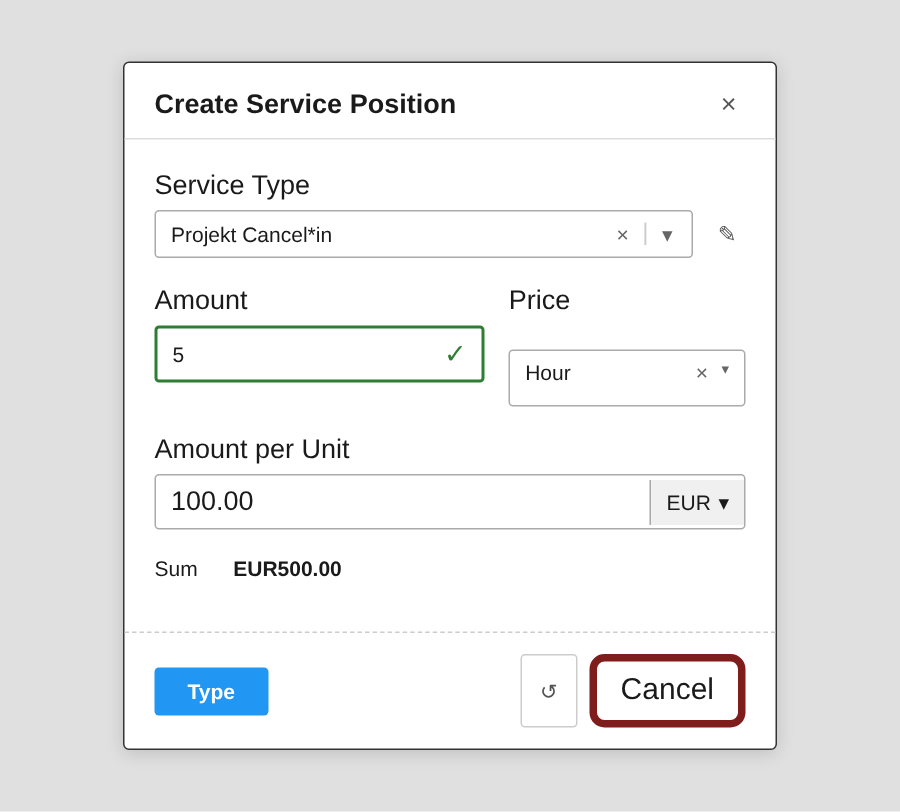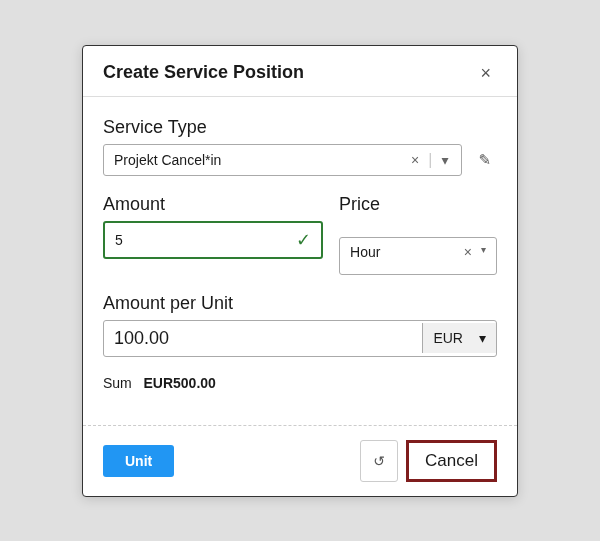--- a/index.html
+++ b/index.html
@@ -184,21 +184,21 @@
       outline: none;
       font-size: 18px;
       color: #1a1a1a;
       padding: 7px 10px;
       background: transparent;
     }
 
     .currency-select {
       display: flex;
       align-items: flex-end;
-      gap: 16px;
+      gap: 5px;
       padding: 7px 10px;
       background: #f0f0f0;
       border-left: 1px solid #aaa;
       font-size: 14px;
       color: #1a1a1a;
       cursor: pointer;
     }
 
     .sum-row {
       margin-bottom: 18px;
@@ -206,20 +206,21 @@
       color: #1a1a1a;
     }
 
     .sum-label {
       font-weight: 400;
       text-align: center;
     }
 
     .sum-value {
       font-weight: 700;
+      margin-left: 12px;
     }
 
     .dialog-footer {
       border-top: 1px dashed #ccc;
       padding: 14px 20px;
       display: flex;
       align-items: center;
       justify-content: space-between;
     }
 
@@ -244,24 +245,24 @@
       border: 1px solid #ccc;
       border-radius: 3px;
       padding: 8px 12px;
       font-size: 14px;
       cursor: pointer;
       color: #555;
     }
 
     .cancel-btn {
       background: #fff;
-      border: 3px solid #7f1d1d;
-      border-radius: 0;
+      border: 5px solid #7f1d1d;
+      border-radius: 10px;
       padding: 8px 16px;
-      font-size: 17px;
+      font-size: 20px;
       cursor: pointer;
       color: #1a1a1a;
     }
 
     .chevron-down {
       font-size: 10px;
       color: #666;
     }
   </style>
 </head>
@@ -326,20 +327,20 @@
 
     <div class="sum-row">
       <span class="sum-label">Sum</span>
       <span>&nbsp;</span>
       <span class="sum-value">EUR500.00</span>
     </div>
 
   </div>
 
   <div class="dialog-footer">
-    <button class="save-btn">Unit</button>
+    <button class="save-btn">Type</button>
     <div class="footer-right">
       <button class="reset-btn">↺</button>
       <button class="cancel-btn">Cancel</button>
     </div>
   </div>
 
 </div>
 
 </body></html>

